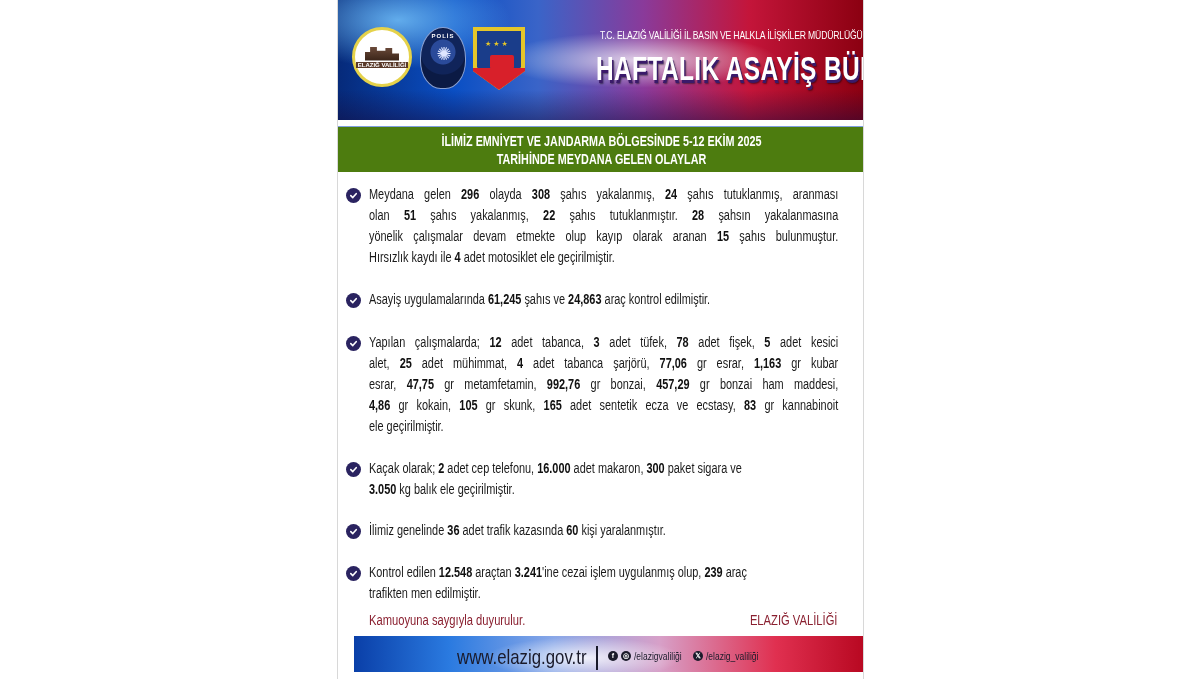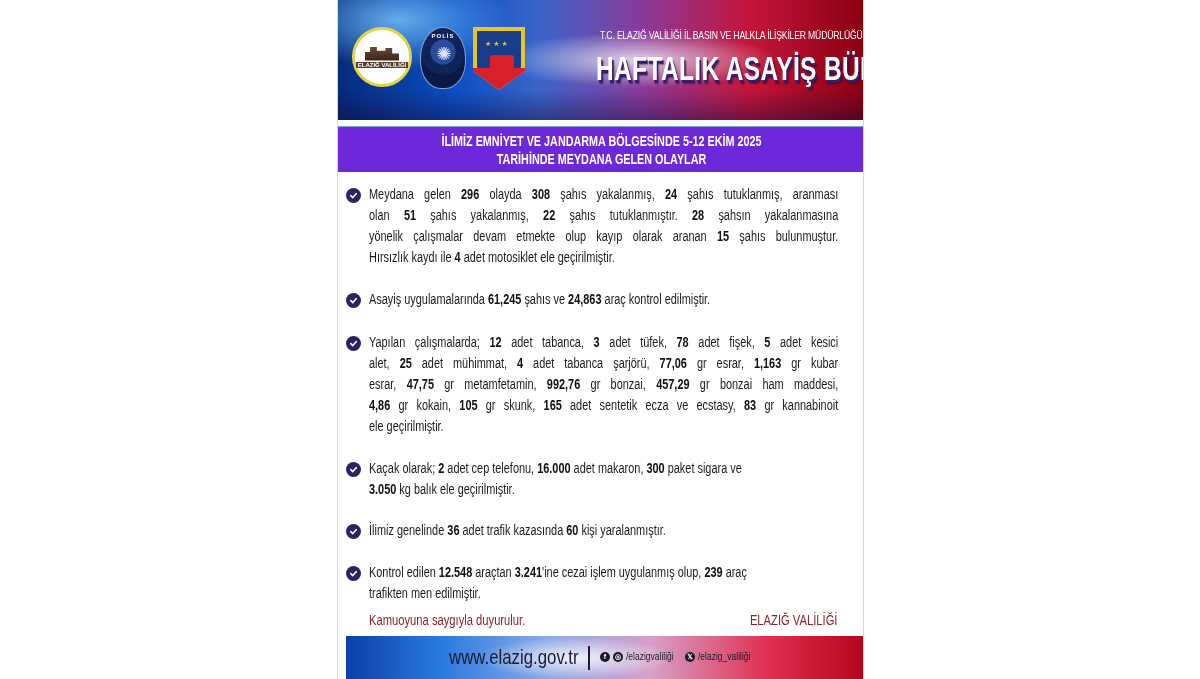--- a/index.html
+++ b/index.html
@@ -54,21 +54,21 @@
     color:#ffffff; font-size:10.5px; font-family:"Liberation Sans Narrow","Liberation Sans", sans-serif;
     letter-spacing:-0.2px; white-space:nowrap; transform:scaleX(0.82); transform-origin:right center;
   }
   .header .title {
     position:absolute; left:160px; top:48px; width:350px; text-align:right; z-index:2;
     color:#ffffff; font-size:34px; font-weight:bold; line-height:40px; white-space:nowrap;
     text-shadow:2px 3px 0 #3a1a6a, 3px 4px 2px rgba(0,0,0,0.5);
     transform:scaleX(0.72); transform-origin:right center; letter-spacing:0.5px;
   }
   .band {
-    position:absolute; left:0; top:126px; width:527px; height:45px; background:#6d28d9;
+    position:absolute; left:0; top:126px; width:527px; height:45px; background:#4d7c0f;
     border-top:1px solid #7fa0e0;
   }
   .band .line {
     position:absolute; left:0; width:527px; text-align:center; color:#fff; font-weight:bold;
     font-size:15px; white-space:nowrap; transform:scaleX(0.72); transform-origin:center;
   }
   .band .l1 { top:5px; }
   .band .l2 { top:23px; }
   .content { position:absolute; left:0; top:176px; width:527px; }
   .item { position:absolute; left:0; width:527px; }
@@ -85,31 +85,31 @@
   .para .ln { display:block; white-space:nowrap; transform:scaleX(0.78); transform-origin:left center; width:128%; }
   .para .ln.just { text-align:justify; text-align-last:justify; }
   .para b { font-weight:bold; color:#111; }
   .sign {
     position:absolute; top:612px; color:#8a2030; font-size:14px; white-space:nowrap;
     transform:scaleX(0.8);
   }
   .sign.left { left:31px; transform-origin:left center; }
   .sign.right { right:26px; transform-origin:right center; }
   .footer {
-    position:absolute; left:8px; top:636px; width:527px; height:43px;
+    position:absolute; left:16px; top:636px; width:527px; height:36px;
     background:
       radial-gradient(ellipse 140px 30px at 230px 22px, rgba(255,255,255,0.85), rgba(255,255,255,0) 70%),
       linear-gradient(90deg, #0a3fa8 0%, #2a7ae0 18%, #8aa8e8 38%, #d7a0c8 58%, #e03050 80%, #b00018 100%);
   }
   .footer .url {
     position:absolute; left:103px; top:9px; color:#1a1a2a; font-size:21px; white-space:nowrap;
     transform:scaleX(0.8); transform-origin:left center;
   }
   .footer .sep { position:absolute; left:242px; top:10px; width:2px; height:24px; background:#1a1a2a; }
-  .footer .social { position:absolute; left:254px; top:15px; display:flex; align-items:flex-end; gap:3px; white-space:nowrap; }
+  .footer .social { position:absolute; left:254px; top:15px; display:flex; align-items:flex-start; gap:3px; white-space:nowrap; }
   .footer .social .ic {
     width:10px; height:10px; border-radius:50%; background:#1a1a2a; color:#fff;
     font-size:7px; line-height:10px; text-align:center; font-weight:bold;
   }
   .footer .social .txt { font-size:10px; color:#1a1a2a; transform:scaleX(0.85); transform-origin:left center; margin-right:-6px; }
 </style>
 </head>
 <body>
 
 <div class="poster">

